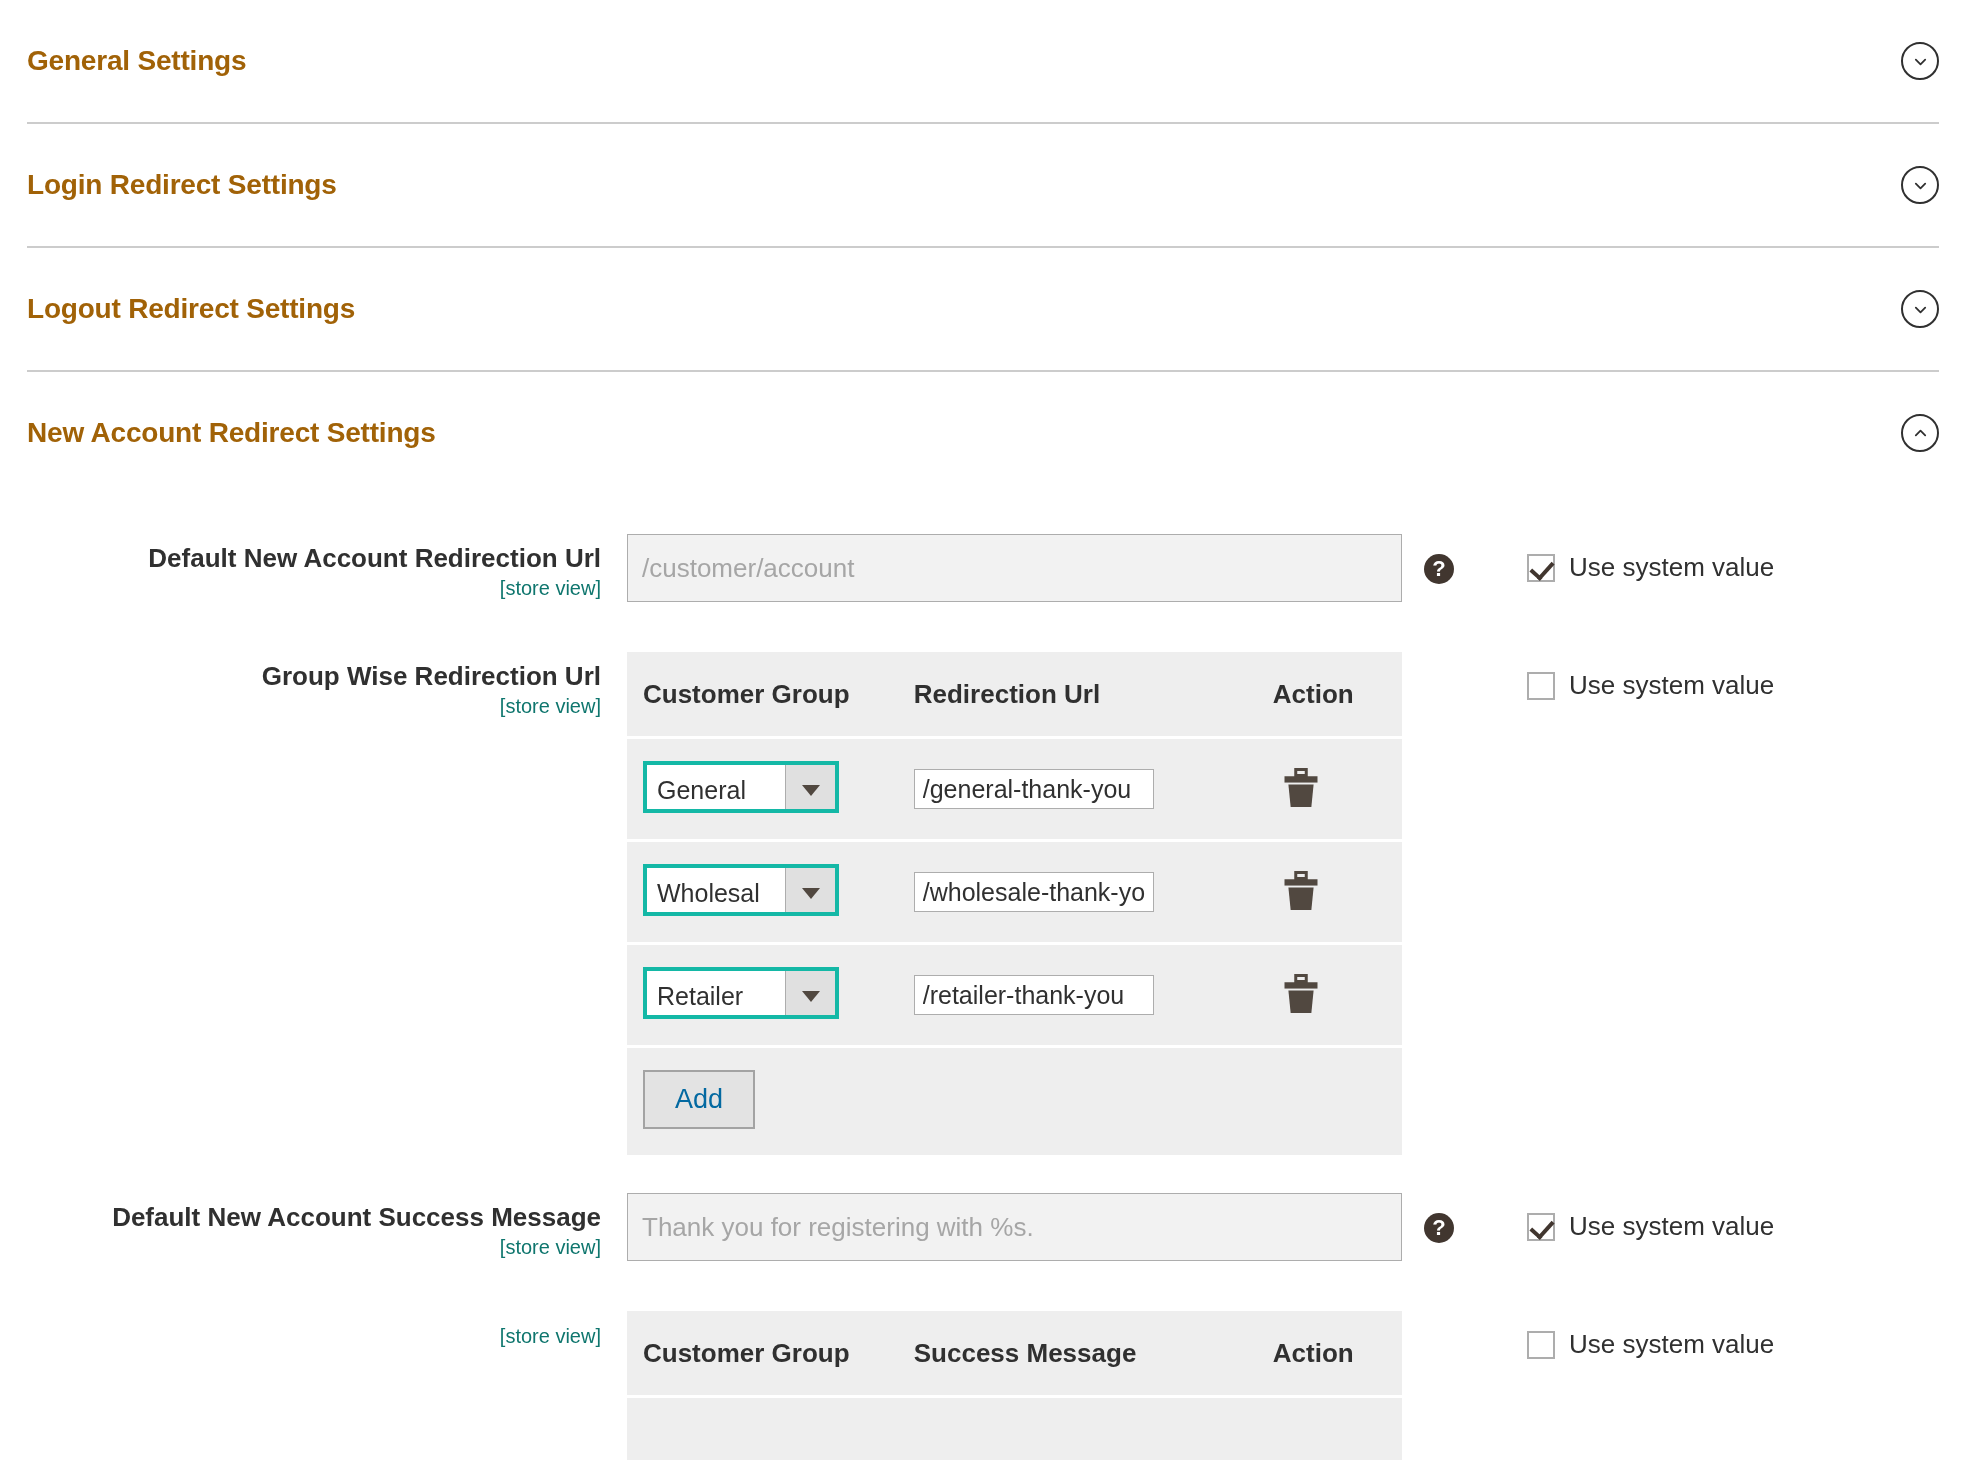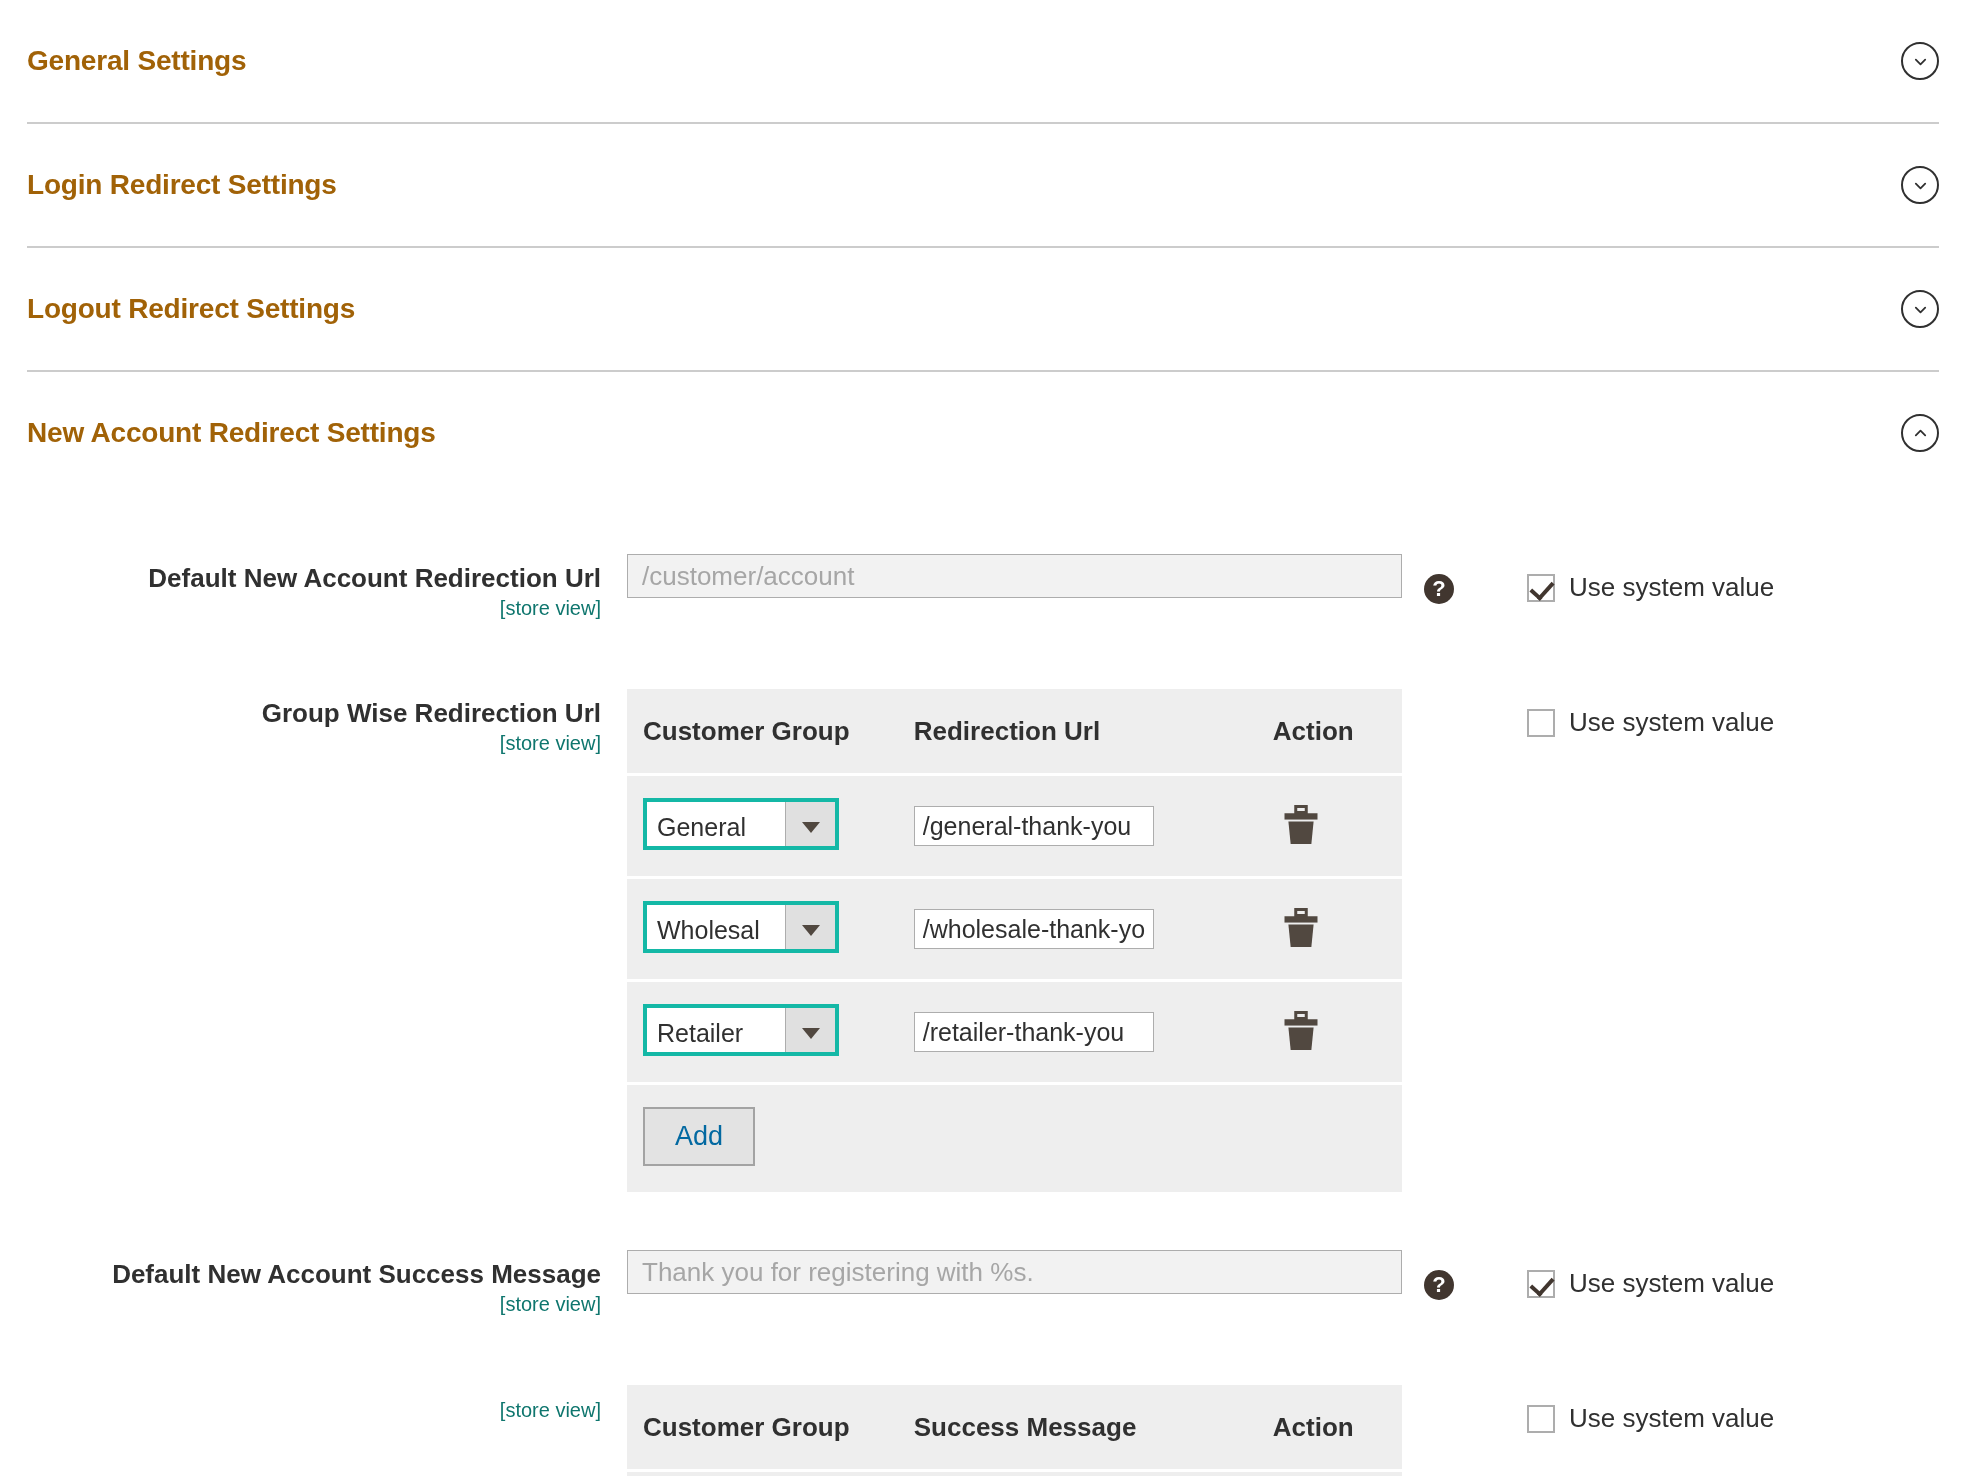--- a/index.html
+++ b/index.html
@@ -62,21 +62,20 @@
   
   .fieldset-body {
     position: relative;
     padding-top: 40px;
   }
   .field-row {
     position: relative;
     display: flex;
     align-items: flex-start;
     margin-bottom: 0px;
-    margin-top: 20px;
   }
   .field-label {
     width: 600px;
     min-width: 600px;
     padding-right: 26px;
     text-align: right;
     padding-top: 10px;
   }
   .field-label .lbl {
     display: block;
@@ -99,21 +98,21 @@
   }
   .field-after {
     display: flex;
     align-items: flex-start;
     padding-top: 8px;
   }
 
   
   .text-input {
     width: 775px;
-    height: 44px;
+    height: 68px;
     border: 1px solid #adadad;
     background: #f2f2f2;
     color: #858585;
     font-size: 26px;
     font-family: "Liberation Sans", sans-serif;
     padding: 0 14px;
     line-height: 56px;
     display: block;
   }
   .text-input::placeholder { color: #a6a6a6; opacity: 1; }

